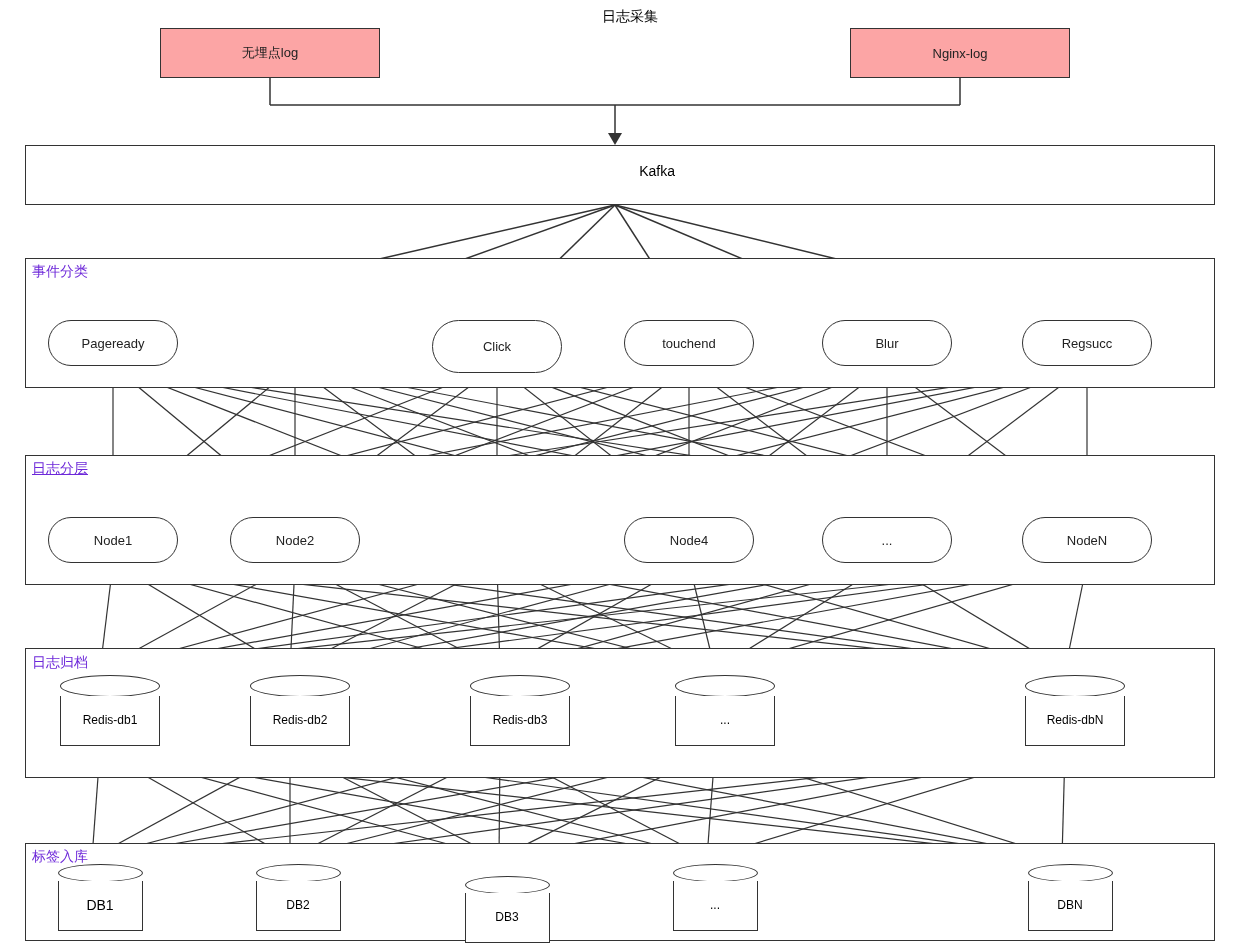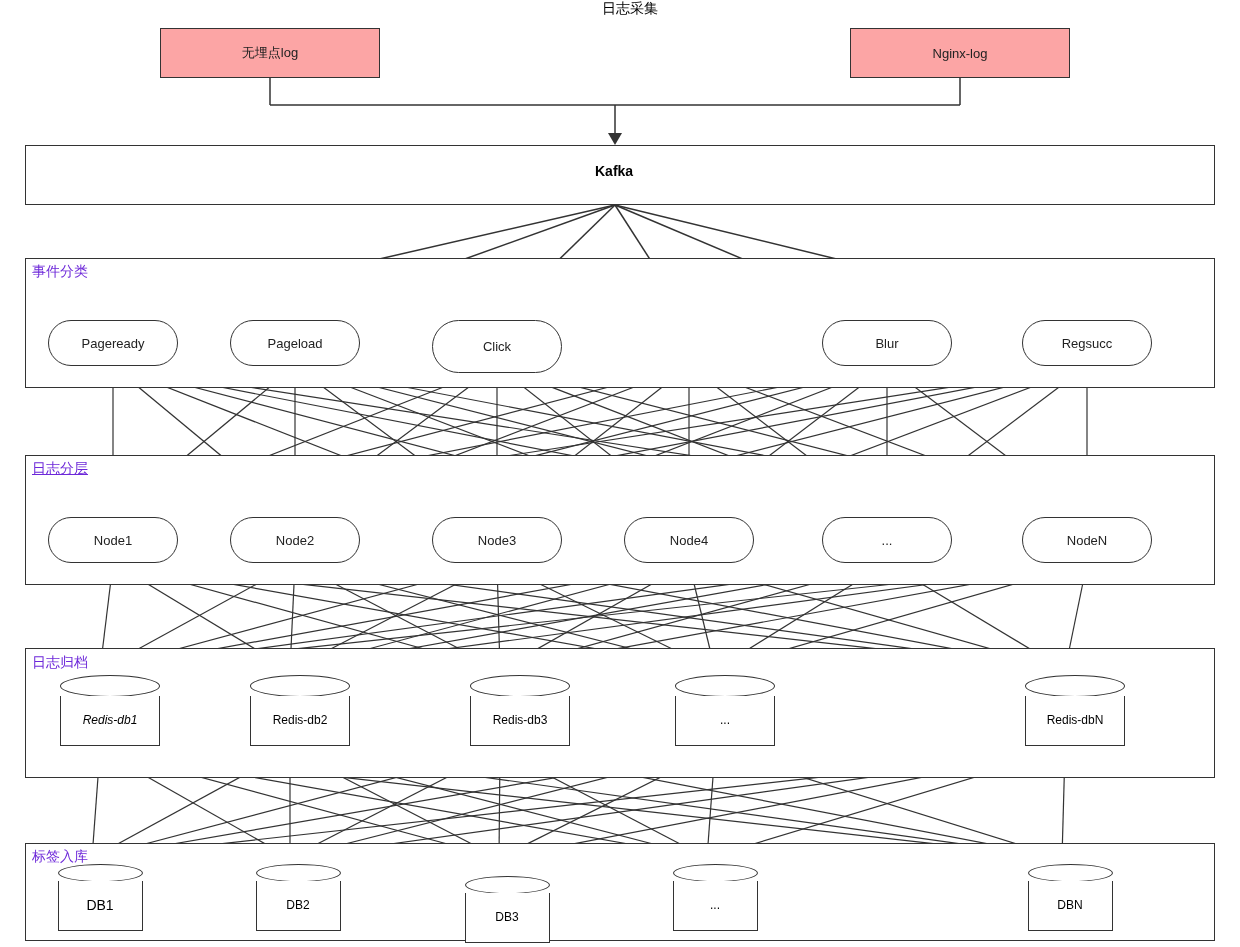--- a/index.html
+++ b/index.html
@@ -194,56 +194,56 @@
       <line x1="715" y1="750" x2="499" y2="858" stroke="#333" stroke-width="1.2"></line>
       <line x1="715" y1="750" x2="707" y2="858" stroke="#333" stroke-width="1.2"></line>
       <line x1="715" y1="750" x2="1062" y2="858" stroke="#333" stroke-width="1.2"></line>
       <line x1="1065" y1="750" x2="92" y2="858" stroke="#333" stroke-width="1.2"></line>
       <line x1="1065" y1="750" x2="290" y2="858" stroke="#333" stroke-width="1.2"></line>
       <line x1="1065" y1="750" x2="499" y2="858" stroke="#333" stroke-width="1.2"></line>
       <line x1="1065" y1="750" x2="707" y2="858" stroke="#333" stroke-width="1.2"></line>
       <line x1="1065" y1="750" x2="1062" y2="858" stroke="#333" stroke-width="1.2"></line>
     </svg>
 
-  <div class="top-label" style="left:570px; top:0; width:120px;">
+  <div class="top-label" style="left:570px; top:8px; width:120px;">
     <span>日志采集</span>
   </div>
 
   <div class="rect-box" style="left:160px; top:28px; width:220px; height:50px;">
     <span>无埋点log</span>
   </div>
 
   <div class="rect-box" style="left:850px; top:28px; width:220px; height:50px;">
     <span>Nginx-log</span>
   </div>
 
   <div class="section-box" style="left:25px; top:145px; width:1190px; height:60px;">
   </div>
-  <div style="position:absolute; left:595px; top:163px; width:80px; text-align:left;font-weight:bold;">
+  <div style="position:absolute; left:595px; top:163px; width:80px; text-align:right;">
     <span>Kafka</span>
   </div>
 
   <div class="section-box" style="left:25px; top:258px; width:1190px; height:130px;">
   </div>
   <div class="section-label" style="left:32px; top:263px;">
     <span>事件分类</span>
   </div>
 
   <div class="pill" style="left:48px; top:320px; width:130px; height:46px;">
     <span>Pageready</span>
   </div>
 
-  <div class="pill" style="left:230px; top:320px; width:130px; height:46px;">
-    <span>Pageload</span>
-  </div>
 
   <div class="pill" style="left:432px; top:320px; width:130px; height:53px;">
     <span>Click</span>
   </div>
 
+  <div class="pill" style="left:624px; top:320px; width:130px; height:46px;">
+    <span>touchend</span>
+  </div>
 
   <div class="pill" style="left:822px; top:320px; width:130px; height:46px;">
     <span>Blur</span>
   </div>
 
   <div class="pill" style="left:1022px; top:320px; width:130px; height:46px;">
     <span>Regsucc</span>
   </div>
 
   <div class="section-box" style="left:25px; top:455px; width:1190px; height:130px;">
@@ -251,42 +251,39 @@
   <div class="section-label" style="left:32px; top:460px;text-decoration:underline;">
     <span>日志分层</span>
   </div>
 
   <div class="pill" style="left:48px; top:517px; width:130px; height:46px;">
     <span>Node1</span>
   </div>
   <div class="pill" style="left:230px; top:517px; width:130px; height:46px;">
     <span>Node2</span>
   </div>
-  <div class="pill" style="left:432px; top:517px; width:130px; height:46px;">
-    <span>Node3</span>
-  </div>
   <div class="pill" style="left:624px; top:517px; width:130px; height:46px;">
     <span>Node4</span>
   </div>
   <div class="pill" style="left:822px; top:517px; width:130px; height:46px;">
     <span>...</span>
   </div>
   <div class="pill" style="left:1022px; top:517px; width:130px; height:46px;">
     <span>NodeN</span>
   </div>
 
   <div class="section-box" style="left:25px; top:648px; width:1190px; height:130px;">
   </div>
   <div class="section-label" style="left:32px; top:654px;">
     <span>日志归档</span>
   </div>
 
   <div class="cylinder" style="left:50px; top:670px; width:120px; height:80px;">
     <div class="cyl-top" style="width:100px; height:22px; margin-bottom:-1px;"></div>
-    <div class="cyl-body" style="width:100px; height:50px; display:flex; align-items:center; justify-content:center; font-size:12px;font-style:italic;">Redis-db1</div>
+    <div class="cyl-body" style="width:100px; height:50px; display:flex; align-items:center; justify-content:center; font-size:12px;">Redis-db1</div>
   </div>
 
   <div class="cylinder" style="left:240px; top:670px; width:120px; height:80px;">
     <div class="cyl-top" style="width:100px; height:22px; margin-bottom:-1px;"></div>
     <div class="cyl-body" style="width:100px; height:50px; display:flex; align-items:center; justify-content:center; font-size:12px;">Redis-db2</div>
   </div>
 
   <div class="cylinder" style="left:450px; top:670px; width:120px; height:80px;align-items:flex-end;">
     <div class="cyl-top" style="width:100px; height:22px; margin-bottom:-1px;"></div>
     <div class="cyl-body" style="width:100px; height:50px; display:flex; align-items:center; justify-content:center; font-size:12px;">Redis-db3</div>

